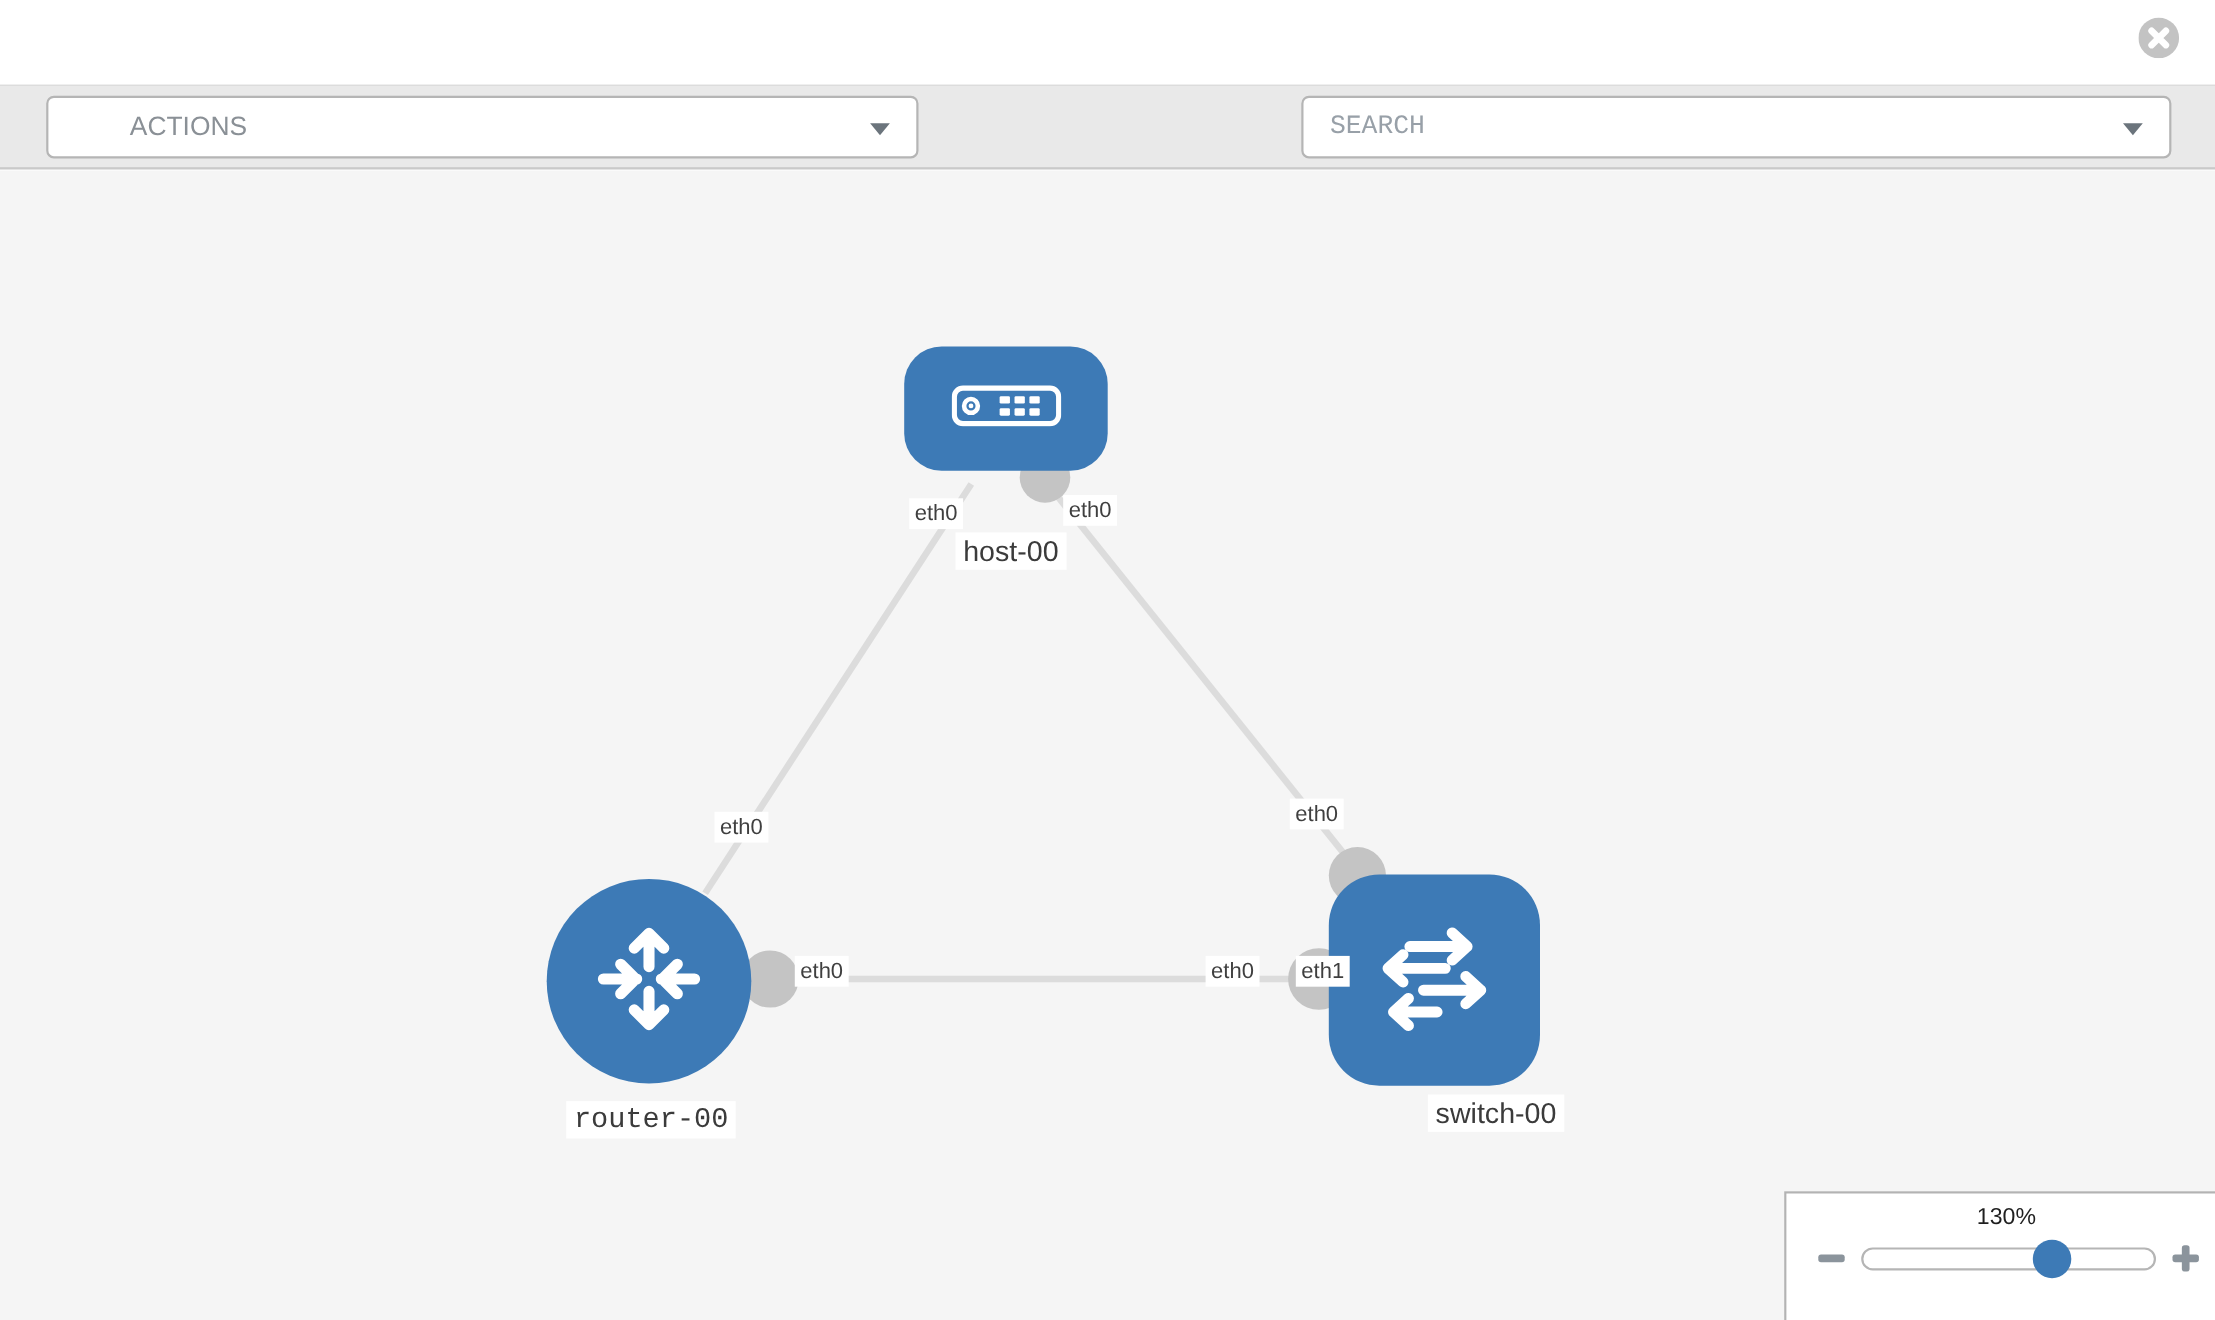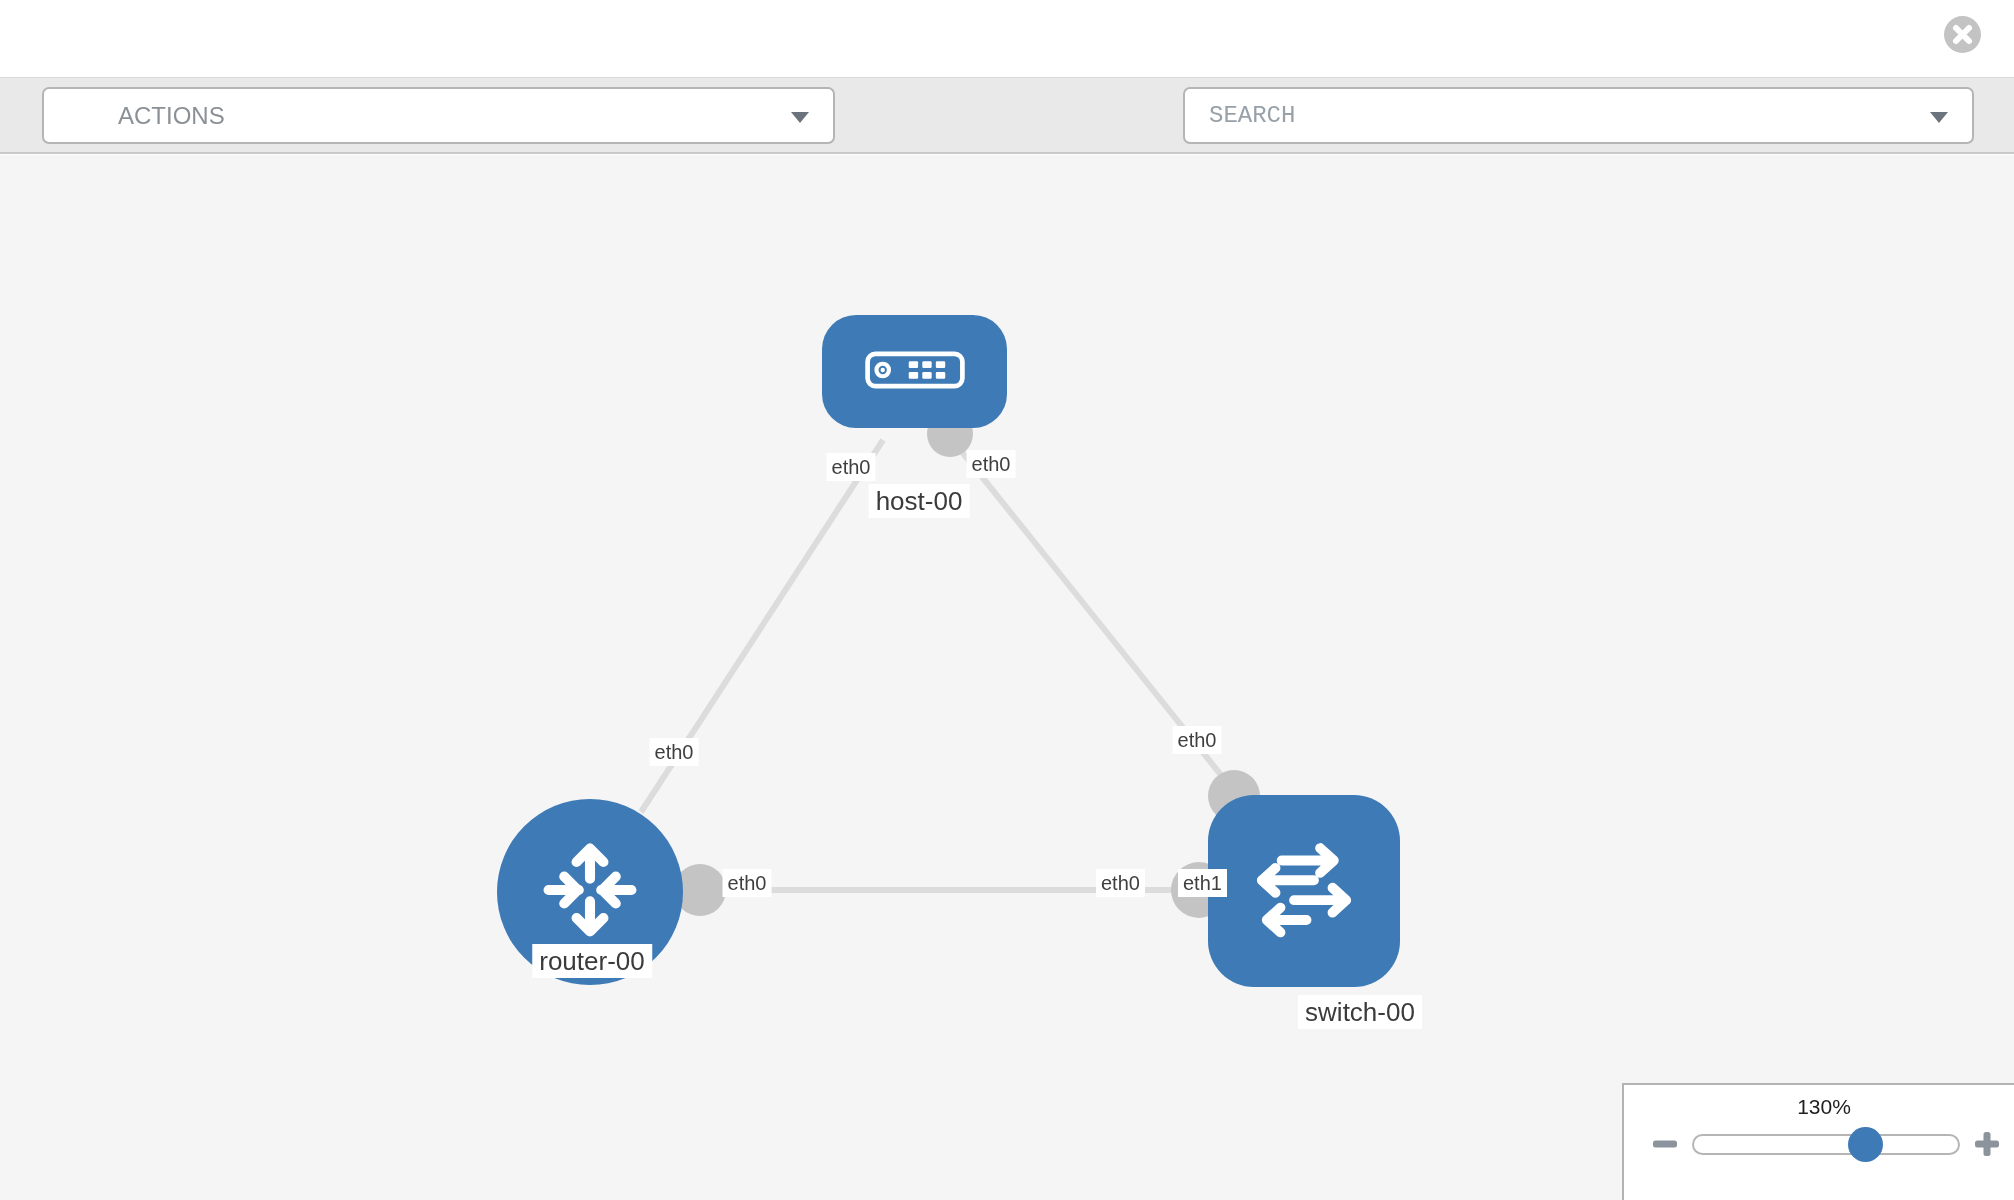--- a/index.html
+++ b/index.html
@@ -157,21 +157,21 @@
         <svg width="124" height="124" viewBox="0 0 100 100" fill="none" stroke="#fff" stroke-width="8" stroke-linecap="round" stroke-linejoin="round">
           <path d="M32 27 H74 M63 17 L74 27 L63 37"></path>
           <path d="M58 43 H16 M27 33 L16 43 L27 53"></path>
           <path d="M42 59 H84 M73 49 L84 59 L73 69"></path>
           <path d="M52 75 H20 M31 65 L20 75 L31 85"></path>
         </svg>
       </span>
     </div>
 
     <div class="node-label" style="left:919px; top:298px;margin-top:48px;">host-00</div>
-    <div class="node-label" style="left:592px; top:806px;">router-00</div>
+    <div class="node-label" style="left:592px; top:863px;font-family:Liberation Mono, monospace;">router-00</div>
     <div class="node-label" style="left:1360px; top:857px;">switch-00</div>
 
     <div class="chip" style="left:851px; top:312px;">eth0</div>
     <div class="chip" style="left:991px; top:309px;">eth0</div>
     <div class="chip" style="left:674px; top:597px;">eth0</div>
     <div class="chip" style="left:1197px; top:585px;">eth0</div>
     <div class="chip" style="left:747px; top:728px;">eth0</div>
 
     <div class="chip chip-abs" style="left:1096px; top:728px;">eth0</div>
     <div class="chip chip-abs" style="left:1178px; top:728px;">eth1</div>

